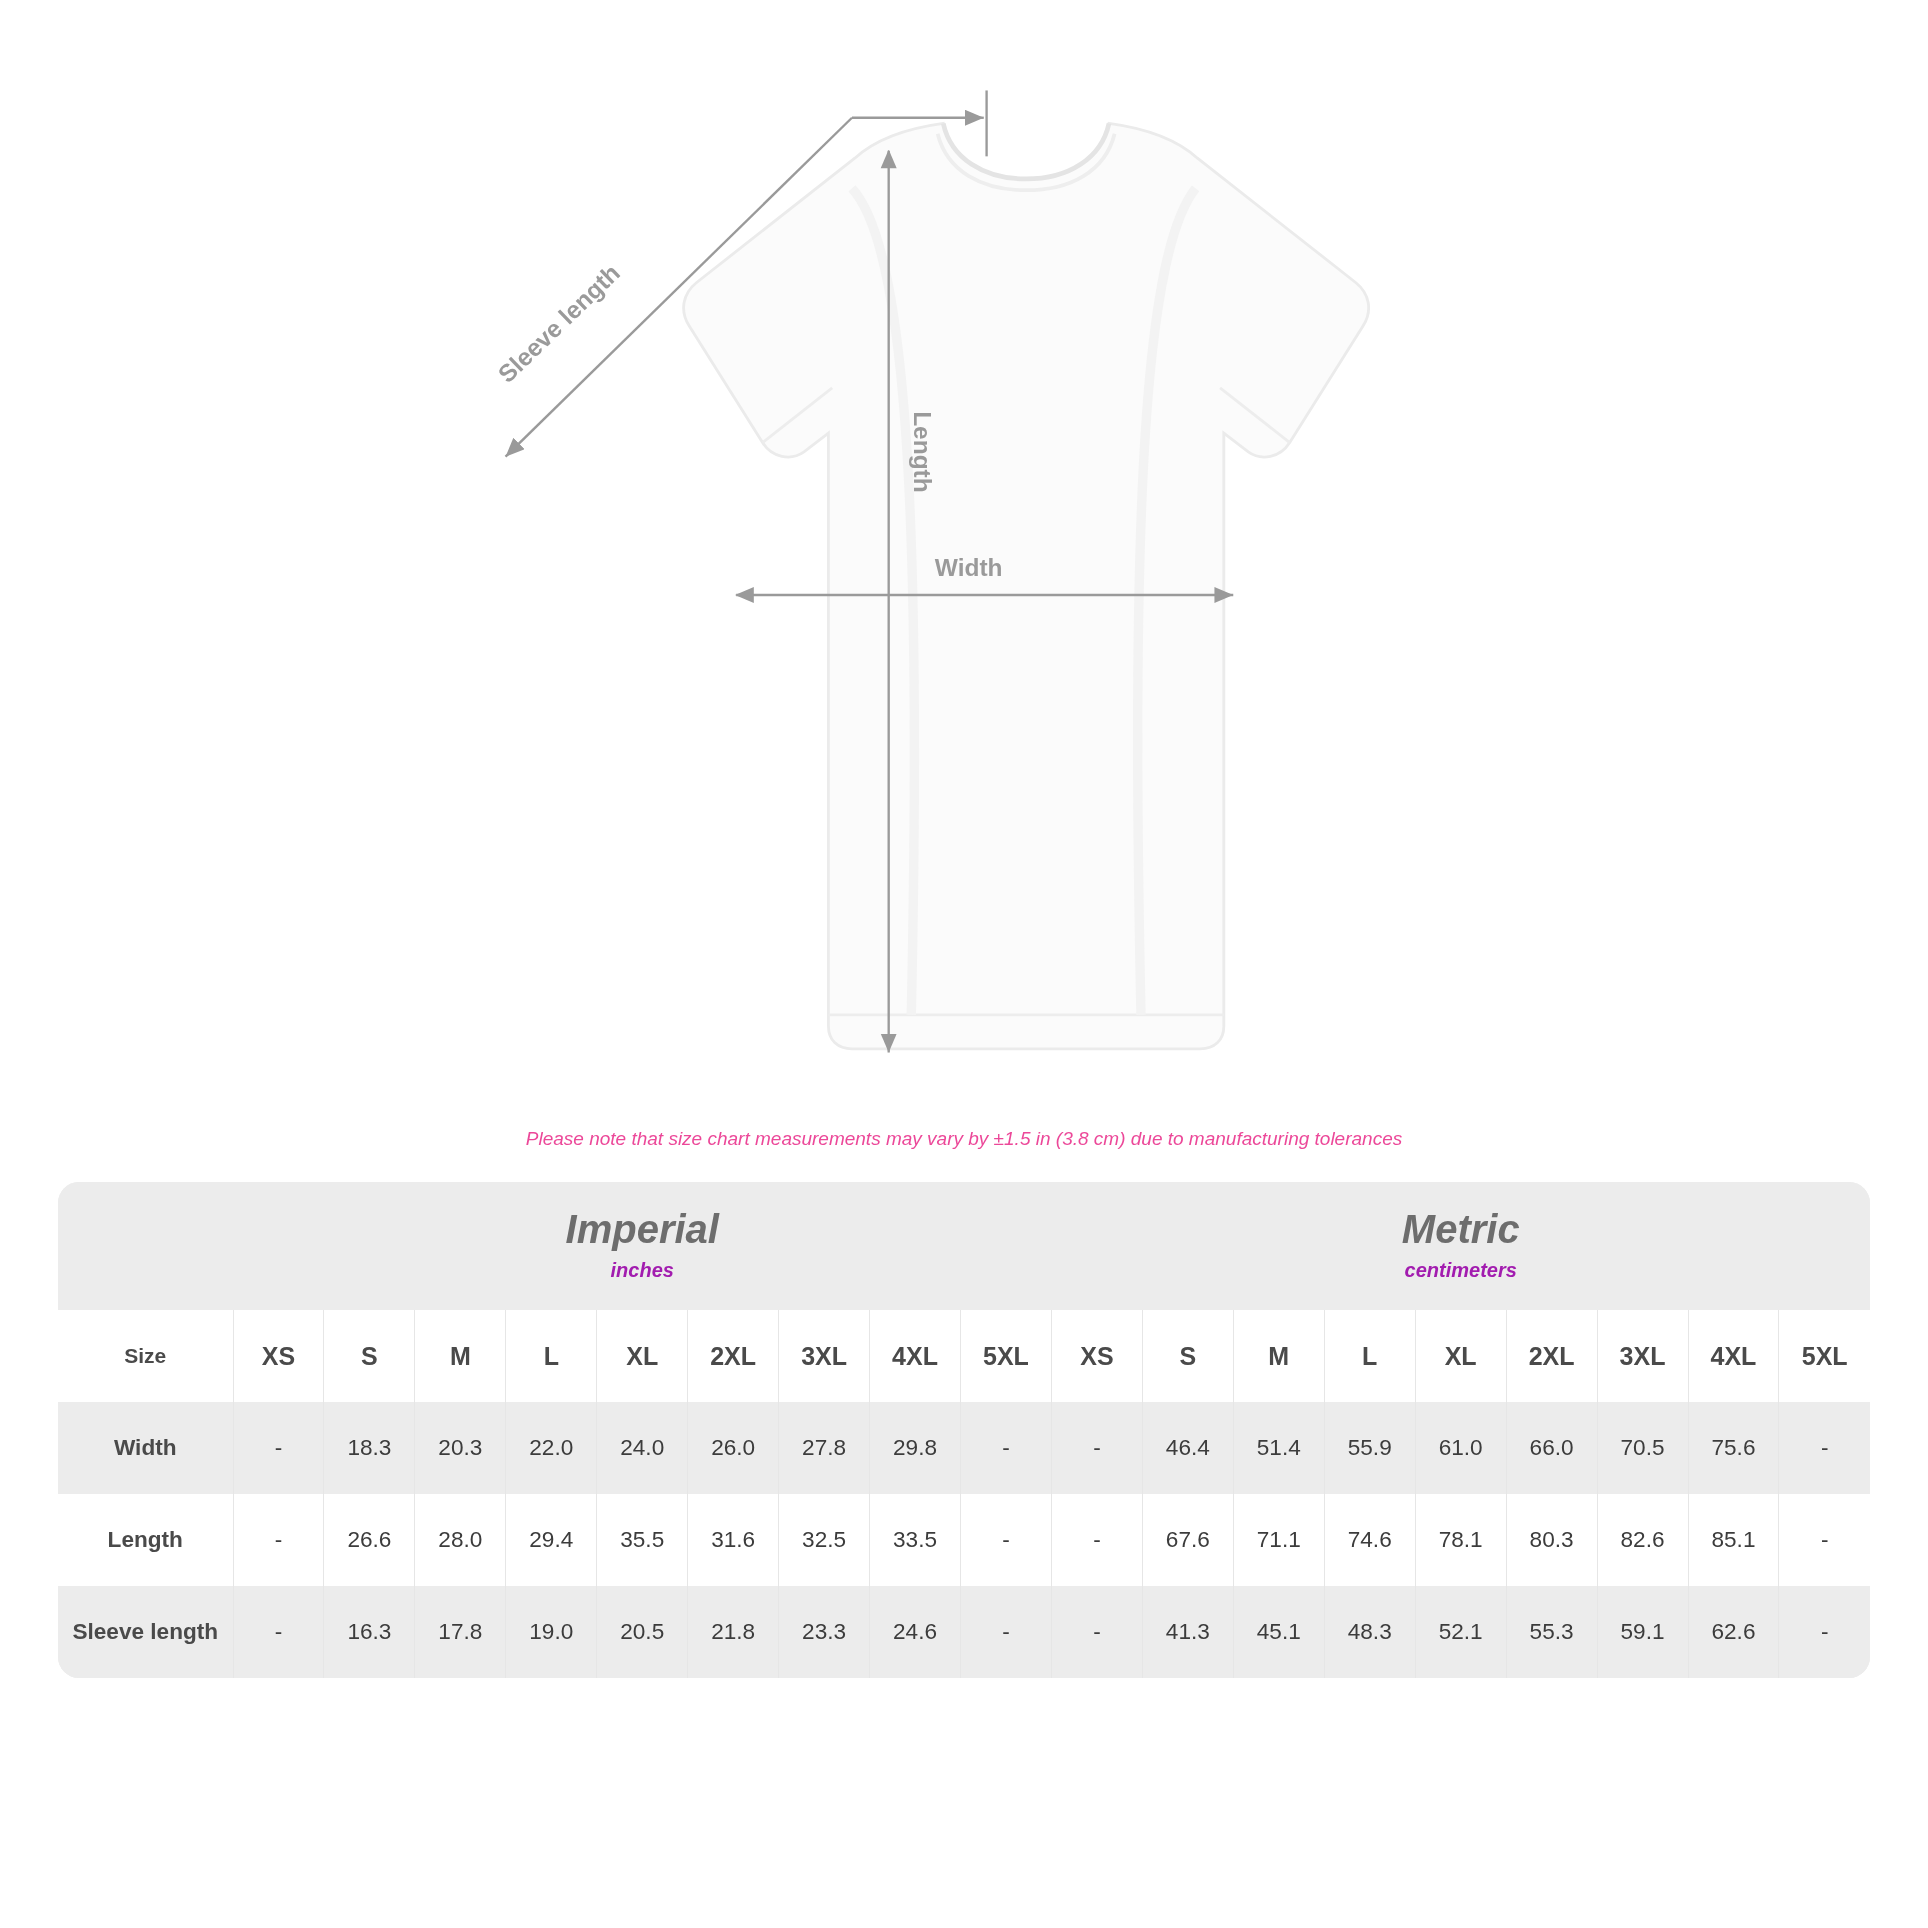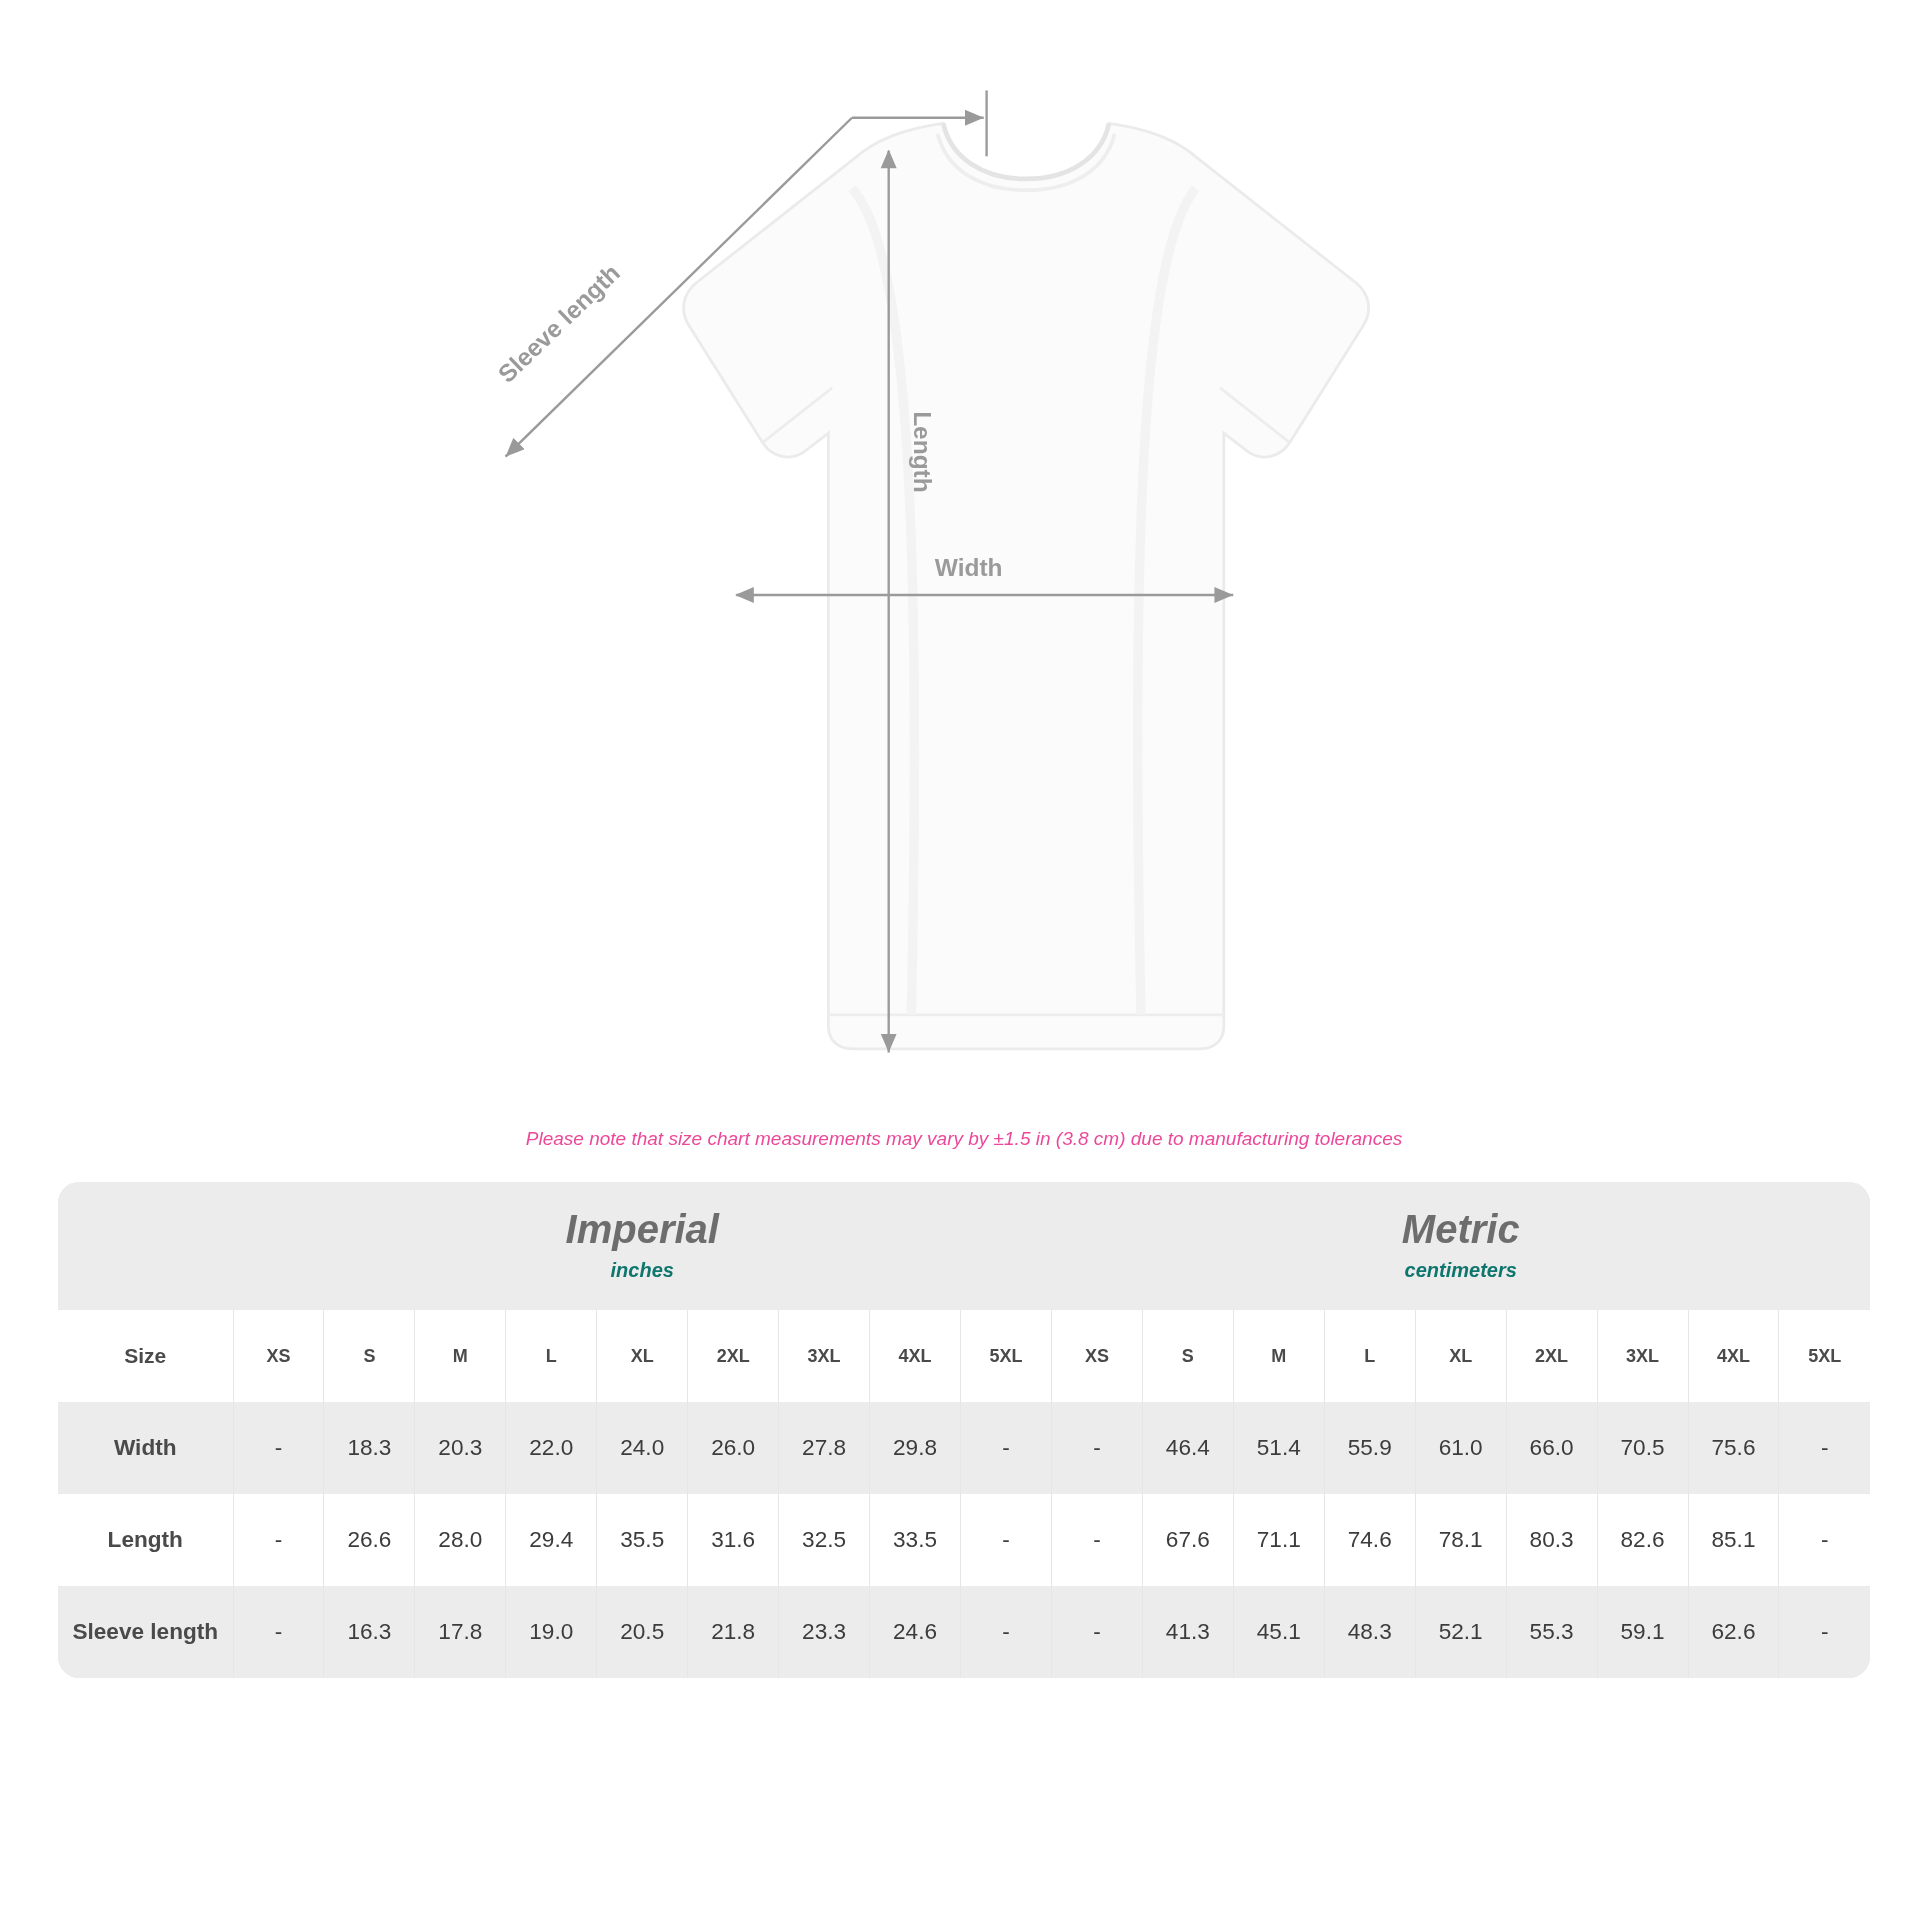--- a/index.html
+++ b/index.html
@@ -72,26 +72,26 @@
   }
   .unit-head-cell .unit-title {
     font-size: 40px;
     font-weight: bold;
     font-style: italic;
     color: #6d6d6d;
   }
   .unit-head-cell .unit-sub {
     font-size: 20px;
     font-style: italic;
-    color: #0f766e;
+    color: #a21caf;
     margin-top: 7.5px;
   }
   .hdr-row th {
     background: #ffffff;
-    font-size: 18px;
+    font-size: 25px;
     font-weight: bold;
     color: #4a4a4a;
     height: 90px;
     border-right: 0.9px solid #e6e6e6;
   }
   .hdr-row th:last-child { border-right: none; }
   .hdr-row th.rowlabel {
     font-size: 21px;
     color: #4a4a4a;
   }

